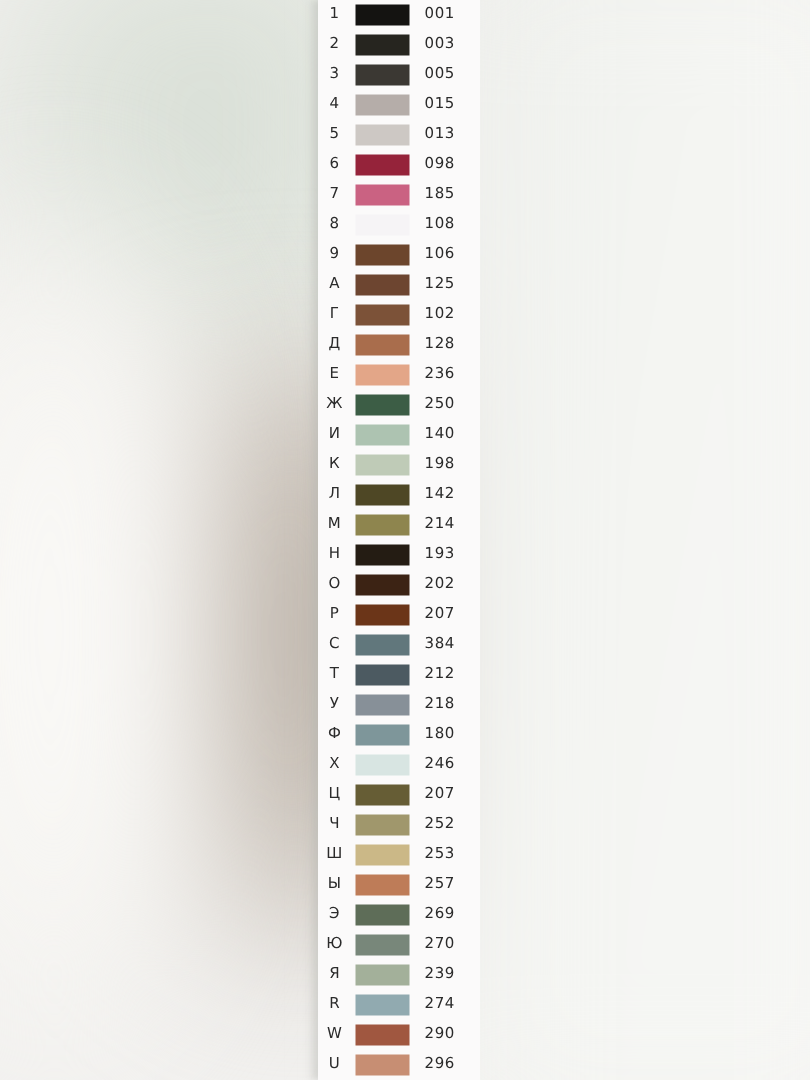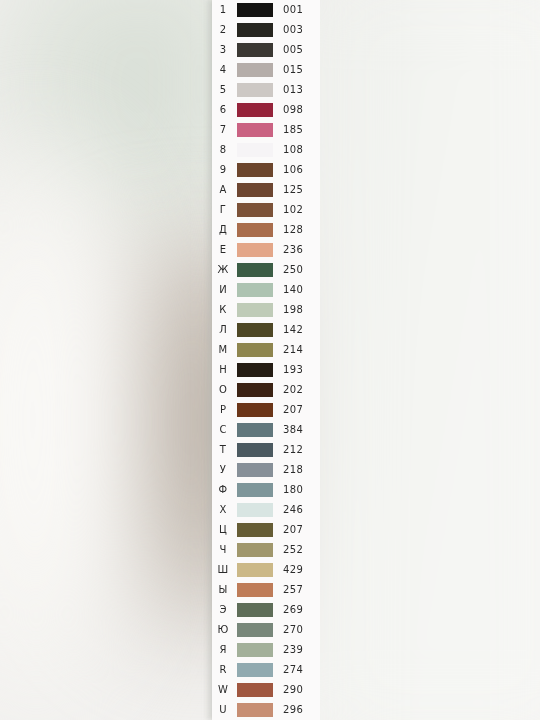--- a/index.html
+++ b/index.html
@@ -320,21 +320,21 @@
         <span class="row-swatch-cell">
           <span class="row-swatch" style="background-color: rgb(160, 151, 108);"></span>
         </span>
         <span class="row-code">252</span>
       </div>
       <div class="palette-row">
         <span class="row-key">Ш</span>
         <span class="row-swatch-cell">
           <span class="row-swatch" style="background-color: rgb(203, 184, 135);"></span>
         </span>
-        <span class="row-code">429</span>
+        <span class="row-code">253</span>
       </div>
       <div class="palette-row">
         <span class="row-key">Ы</span>
         <span class="row-swatch-cell">
           <span class="row-swatch" style="background-color: rgb(190, 124, 88);"></span>
         </span>
         <span class="row-code">257</span>
       </div>
       <div class="palette-row">
         <span class="row-key">Э</span>

